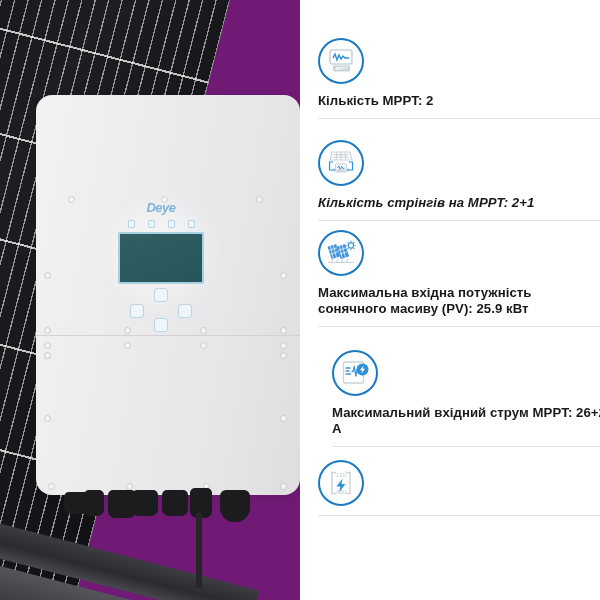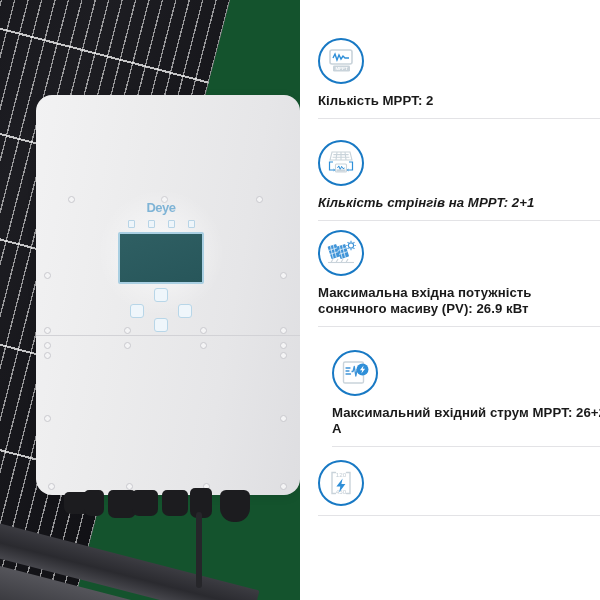--- a/index.html
+++ b/index.html
@@ -7,21 +7,21 @@
     width: 600px; height: 600px;
     background: #ffffff;
     font-family: "Liberation Sans", sans-serif;
     overflow: hidden;
   }
   #page { position: relative; width: 600px; height: 600px; background: #fff; }
 
   
   .photo {
     position: absolute; left: 0; top: 0; width: 300px; height: 600px;
-    overflow: hidden; background: #14532d;
+    overflow: hidden; background: #701a75; font-style: italic;
   }
   
   .panel {
     position: absolute;
     left: -150px; top: -70px;
     width: 300px; height: 720px;
     background:
       repeating-linear-gradient(90deg, rgba(255,255,255,.55) 0 1.3px, rgba(255,255,255,0) 1.3px 13px),
       repeating-linear-gradient(0deg, rgba(255,255,255,.75) 0 2px, rgba(255,255,255,0) 2px 102px),
       linear-gradient(105deg, #15151a 0%, #1d1d22 40%, #101014 100%);
@@ -241,21 +241,21 @@
             <path d="M3,23.5 L29,23.5"></path>
             <path d="M6,23.5 L8,20 M11,23.5 L13,20 M16,23.5 L18,20 M21,23.5 L23,20"></path>
           </g>
           <g stroke="#3f94d8" stroke-width="1.1" fill="none">
             <circle cx="26" cy="6.5" r="2.6"></circle>
             <path d="M26,1.8 L26,3 M26,10 L26,11.2 M21.3,6.5 L22.5,6.5 M29.5,6.5 L30.7,6.5
                      M22.6,3.1 L23.5,4 M28.5,9 L29.4,9.9 M29.4,3.1 L28.5,4 M23.5,9 L22.6,9.9"></path>
           </g>
         </svg>
       </div>
-      <div class="spec-text">Максимальна вхідна потужність сонячного масиву (PV): 26.9 кВт</div>
+      <div class="spec-text">Максимальна вхідна потужність сонячного масиву (PV): 25.9 кВт</div>
       <div class="divider"></div>
     </div>
 
     <div class="spec s4">
       <div class="icon-circle">
         <svg width="30" height="28" viewBox="0 0 30 28">
           <rect x="3.5" y="3" width="20" height="21" rx="1.6" fill="none" stroke="#c9d3da" stroke-width="1.4"></rect>
           <g stroke="#3f94d8" stroke-width="1.3" fill="none" stroke-linecap="round">
             <path d="M6,9 L10,9 M6,12 L9,12 M6,15 L10.5,15"></path>
           </g>

